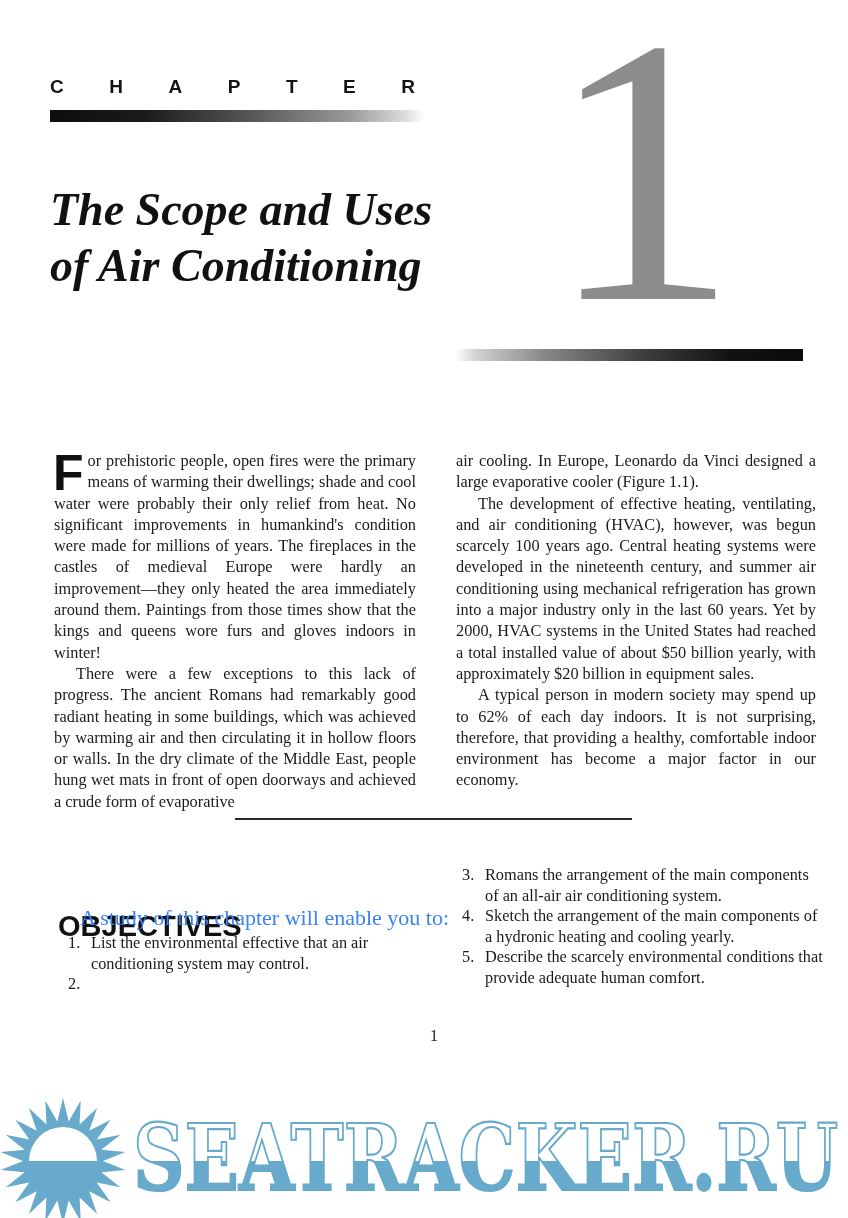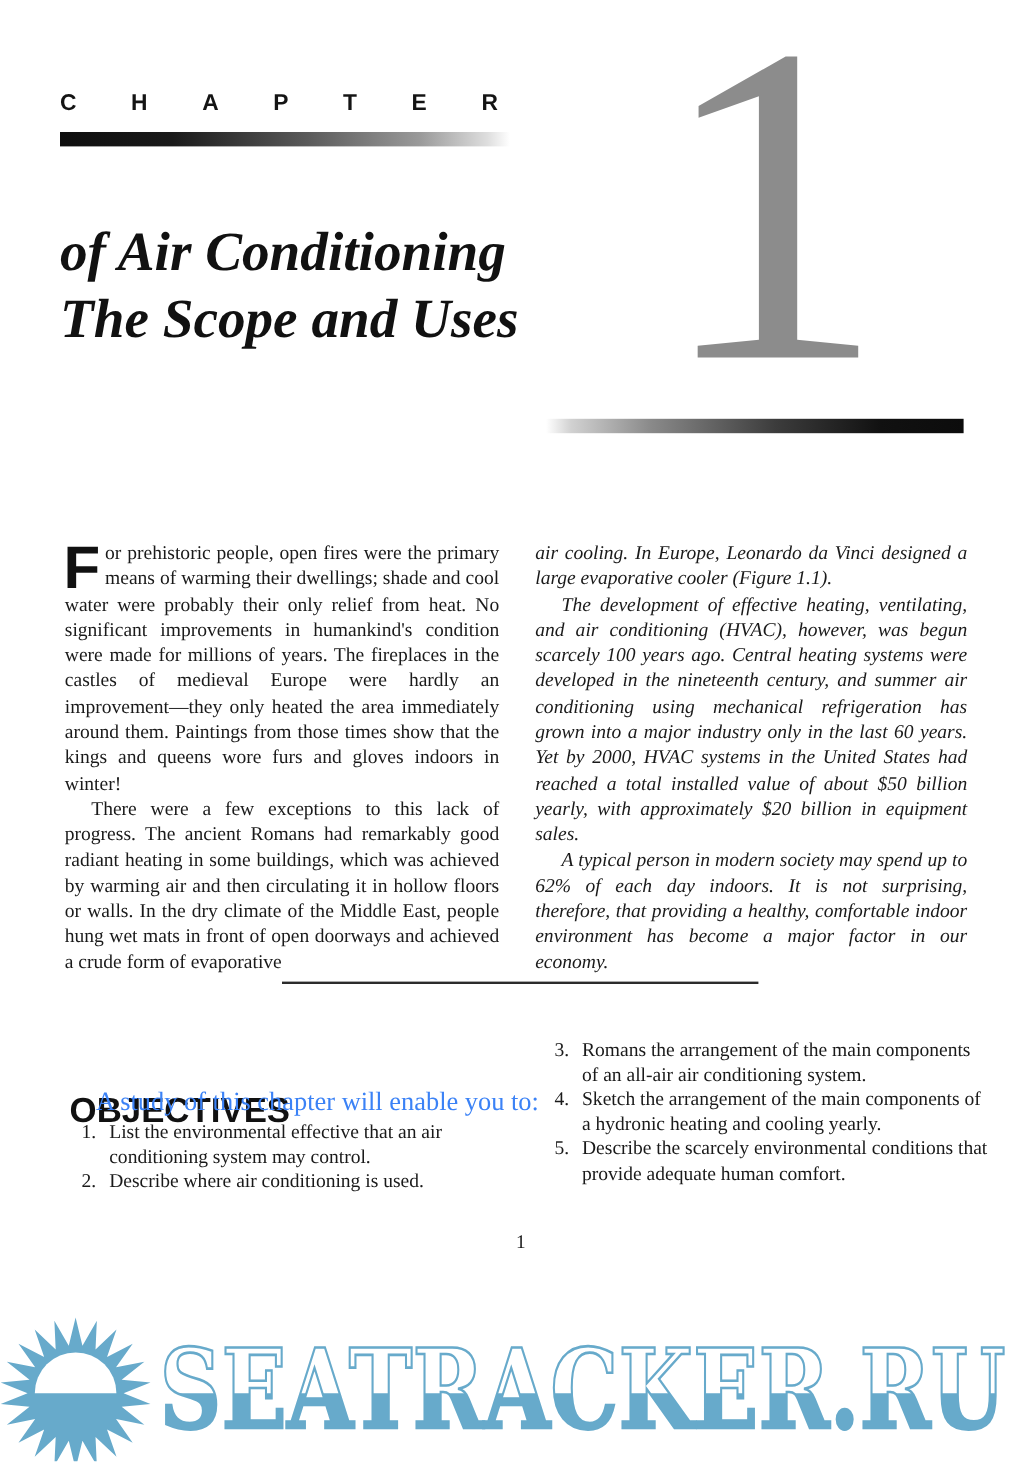--- a/index.html
+++ b/index.html
@@ -63,21 +63,21 @@
     
     .column {
       top: 450px;
       width: 362px;
       font-size: 16.3px;
       line-height: 21.3px;
       text-align: justify;
       color: #1a1a1a;
     }
     .col-left { left: 54px; }
-    .col-right { left: 446px; width: 360px; font-style: italic; }
+    .col-right { left: 456px; width: 360px; }
     .column p { margin: 0; text-indent: 22px; }
     .column p.noindent { text-indent: 0; }
     .dropcap {
       float: left;
       font-family: "Liberation Sans", "DejaVu Sans", sans-serif;
       font-weight: bold;
       font-size: 50px;
       line-height: 38px;
       margin: 4px 4px 0 -1px;
       color: #111;
@@ -141,22 +141,22 @@
   <span>H</span>
   <span>A</span>
   <span>P</span>
   <span>T</span>
   <span>E</span>
   <span>R</span>
 </div>
 <div class="abs chapter-bar"></div>
 
 <div class="abs chapter-title">
+  <div>The Scope and Uses</div>
   <div>of Air Conditioning</div>
-  <div>The Scope and Uses</div>
 </div>
 
 <div class="abs chapter-number">1</div>
 <div class="abs number-bar"></div>
 
 <div class="abs column col-left">
   <p class="noindent"><span class="dropcap">F</span><span>or prehistoric people, open fires were the primary means of warming their dwellings; shade and cool water were probably their only relief from heat. No significant improvements in humankind's condition were made for millions of years. The fireplaces in the castles of medieval Europe were hardly an improvement—they only heated the area immediately around them. Paintings from those times show that the kings and queens wore furs and gloves indoors in winter!</span></p>
   <p>There were a few exceptions to this lack of progress. The ancient Romans had remarkably good radiant heating in some buildings, which was achieved by warming air and then circulating it in hollow floors or walls. In the dry climate of the Middle East, people hung wet mats in front of open doorways and achieved a crude form of evaporative</p>
 </div>
 
@@ -171,21 +171,20 @@
 <div class="abs obj-heading">OBJECTIVES</div>
 <div class="abs obj-intro">A study of this chapter will enable you to:</div>
 
 <ol class="abs obj-list obj-left">
   <li>
     <span class="num">1.</span>
     <span>List the environmental effective that an air conditioning system may control.</span>
   </li>
   <li>
     <span class="num">2.</span>
-    <span>Describe where air conditioning is used.</span>
   </li>
 </ol>
 
 <ol class="abs obj-list obj-right">
   <li>
     <span class="num">3.</span>
     <span>Romans the arrangement of the main components of an all-air air conditioning system.</span>
   </li>
   <li>
     <span class="num">4.</span>

